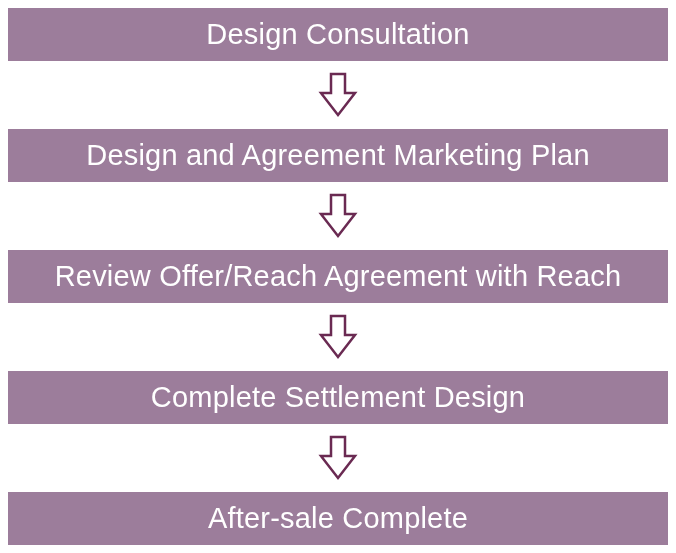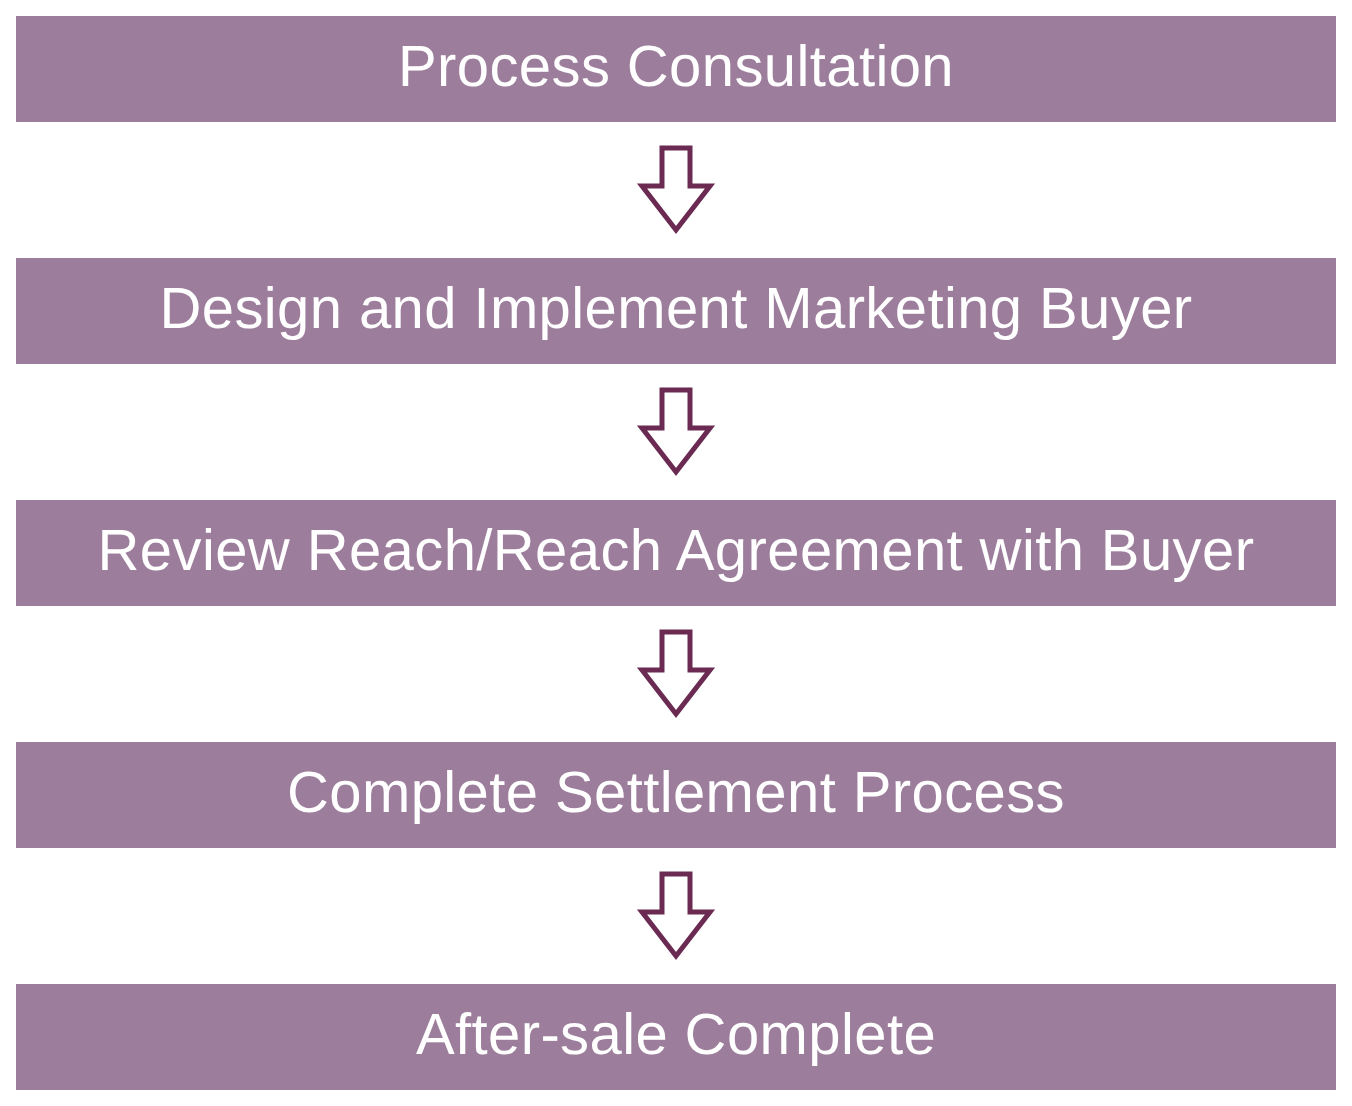--- a/index.html
+++ b/index.html
@@ -54,51 +54,51 @@
     stroke-width: 2.5;
     stroke-linejoin: miter;
   }
 </style>
 </head>
 <body>
 
 <div class="flowchart">
 
   <div class="step">
-    <span>Process Consultation</span>
+    <span>Design Consultation</span>
   </div>
 
   <div class="arrow-gap">
     <svg width="42" height="46" viewBox="0 0 42 46">
       <polygon class="arrow-shape" points="14,2 28,2 28,21 38,21 21,43 4,21 14,21"></polygon>
     </svg>
   </div>
 
   <div class="step">
-    <span>Design and Implement Marketing Buyer</span>
+    <span>Design and Agreement Marketing Plan</span>
   </div>
 
   <div class="arrow-gap">
     <svg width="42" height="46" viewBox="0 0 42 46">
       <polygon class="arrow-shape" points="14,2 28,2 28,21 38,21 21,43 4,21 14,21"></polygon>
     </svg>
   </div>
 
   <div class="step">
-    <span>Review Reach/Reach Agreement with Buyer</span>
+    <span>Review Offer/Reach Agreement with Reach</span>
   </div>
 
   <div class="arrow-gap">
     <svg width="42" height="46" viewBox="0 0 42 46">
       <polygon class="arrow-shape" points="14,2 28,2 28,21 38,21 21,43 4,21 14,21"></polygon>
     </svg>
   </div>
 
   <div class="step">
-    <span>Complete Settlement Process</span>
+    <span>Complete Settlement Design</span>
   </div>
 
   <div class="arrow-gap">
     <svg width="42" height="46" viewBox="0 0 42 46">
       <polygon class="arrow-shape" points="14,2 28,2 28,21 38,21 21,43 4,21 14,21"></polygon>
     </svg>
   </div>
 
   <div class="step">
     <span>After-sale Complete</span>

